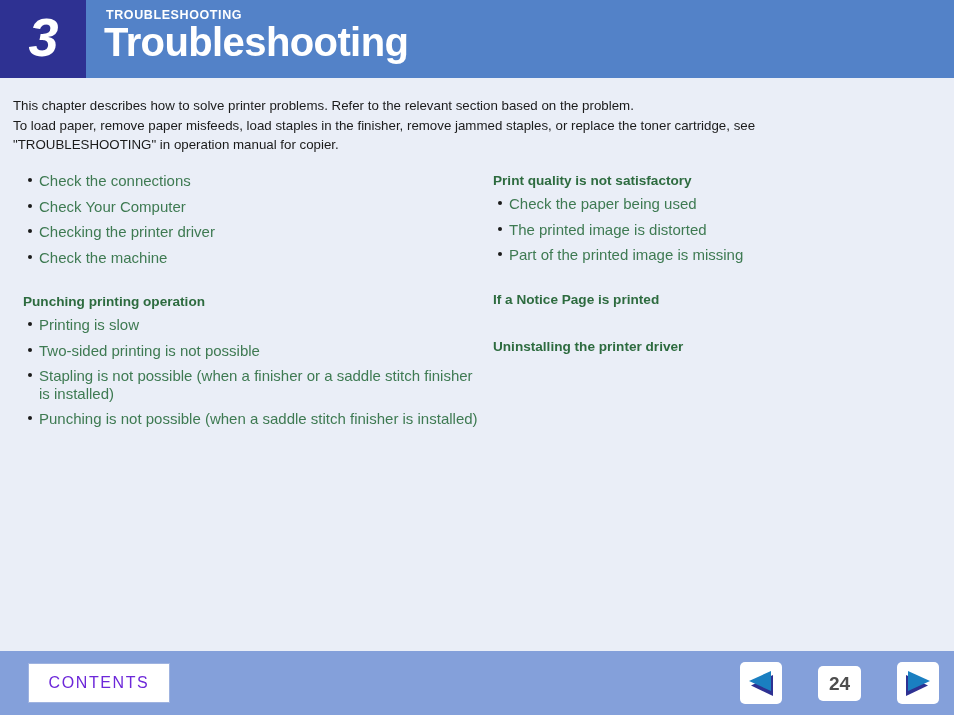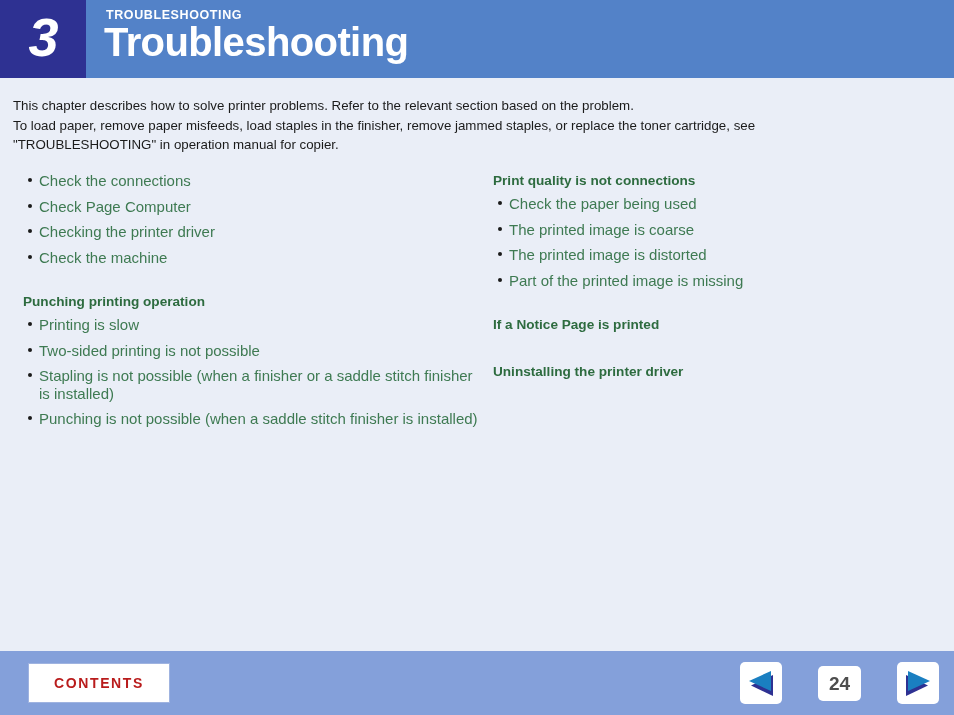--- a/index.html
+++ b/index.html
@@ -151,23 +151,23 @@
     width: 142px;
     height: 40px;
     background: #ffffff;
     border: 1px solid #9fb3e0;
     display: flex;
     align-items: center;
     justify-content: center;
     box-sizing: border-box;
   }
   #contents-button-label {
-    color: #b91c1c;
-    font-size: 14px;
-    font-weight: bold;
+    color: #6d28d9;
+    font-size: 16px;
+    font-weight: normal;
     letter-spacing: 1.6px;
     font-family: "Liberation Sans", sans-serif;
   }
 
   .nav-button {
     position: absolute;
     top: 11px;
     width: 42px;
     height: 42px;
     background: #ffffff;
@@ -222,21 +222,21 @@
   <div class="toc-column" id="column-left">
 
     <div class="toc-section" style="margin-bottom:27px;">
       <ul class="toc-list">
         <li class="toc-item">
           <span class="bullet"></span>
           <span>Check the connections</span>
         </li>
         <li class="toc-item">
           <span class="bullet"></span>
-          <span>Check Page Computer</span>
+          <span>Check Your Computer</span>
         </li>
         <li class="toc-item">
           <span class="bullet"></span>
           <span>Checking the printer driver</span>
         </li>
         <li class="toc-item">
           <span class="bullet"></span>
           <span>Check the machine</span>
         </li>
       </ul>
@@ -262,29 +262,25 @@
           <span>Punching is not possible (when a saddle stitch finisher is installed)</span>
         </li>
       </ul>
     </div>
 
   </div>
 
   <div class="toc-column" id="column-right">
 
     <div class="toc-section" style="margin-bottom:27px;">
-      <div class="section-heading">Print quality is not connections</div>
+      <div class="section-heading">Print quality is not satisfactory</div>
       <ul class="toc-list">
         <li class="toc-item">
           <span class="bullet"></span>
           <span>Check the paper being used</span>
-        </li>
-        <li class="toc-item">
-          <span class="bullet"></span>
-          <span>The printed image is coarse</span>
         </li>
         <li class="toc-item">
           <span class="bullet"></span>
           <span>The printed image is distorted</span>
         </li>
         <li class="toc-item">
           <span class="bullet"></span>
           <span>Part of the printed image is missing</span>
         </li>
       </ul>

